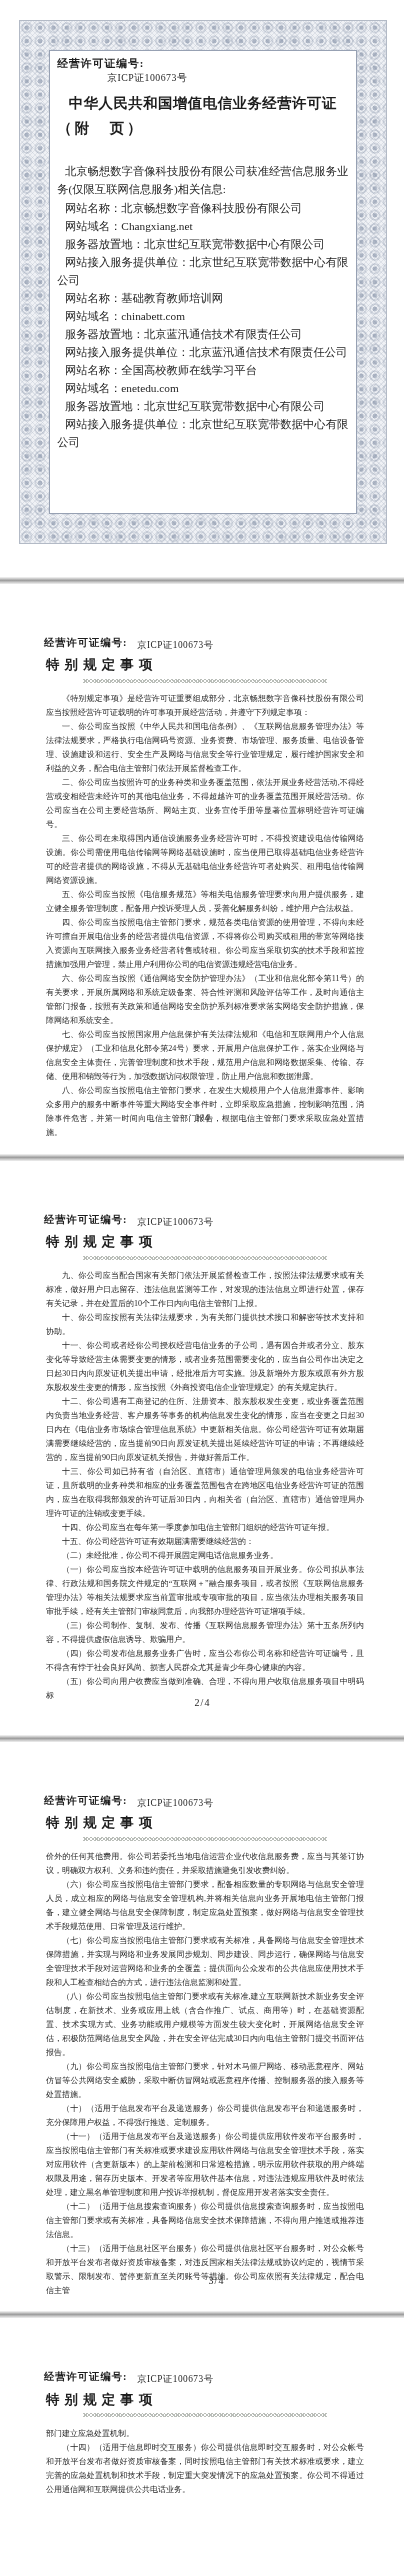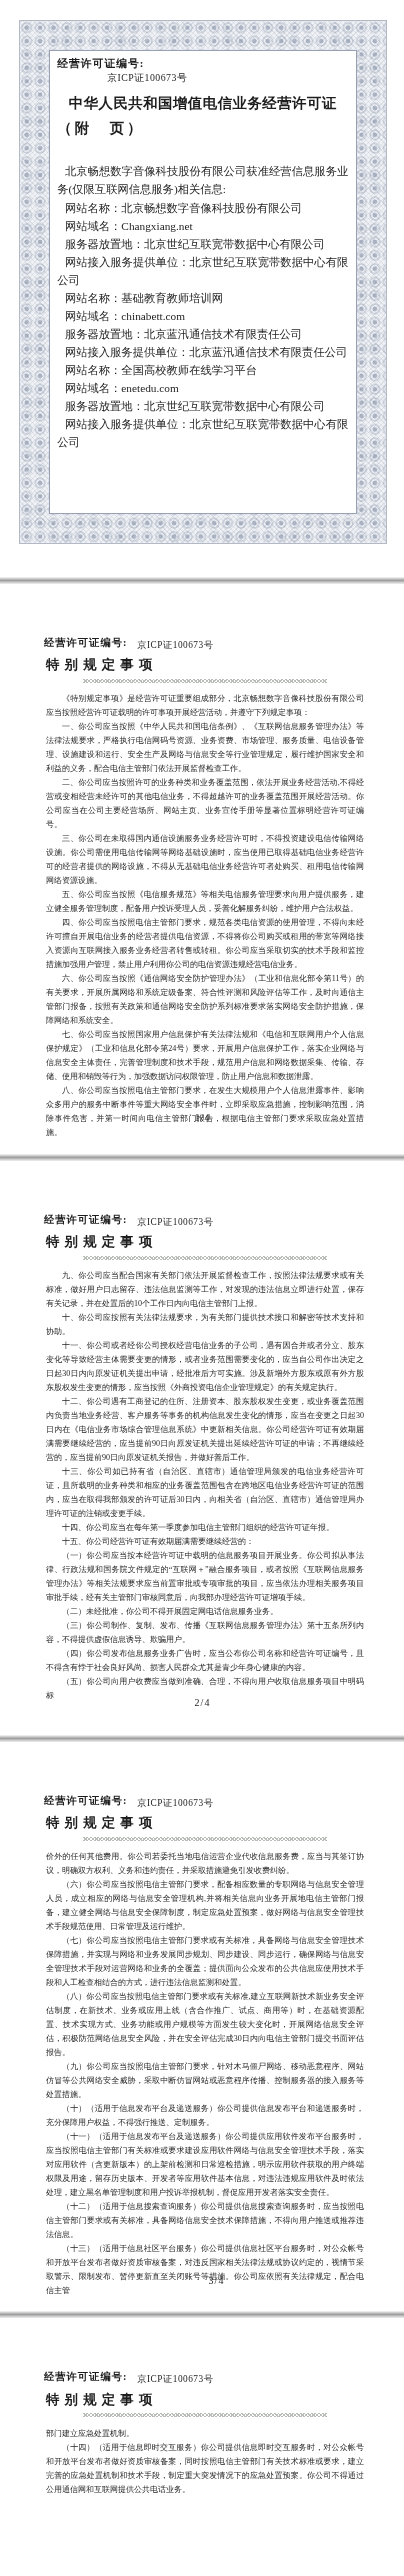--- a/index.html
+++ b/index.html
@@ -201,22 +201,22 @@
     <div class="prov-title">特别规定事项</div>
     <div class="zigzag"></div>
     <div class="prov-body">
       <p>九、你公司应当配合国家有关部门依法开展监督检查工作，按照法律法规要求或有关标准，做好用户日志留存、违法信息监测等工作，对发现的违法信息立即进行处置，保存有关记录，并在处置后的10个工作日内向电信主管部门上报。</p>
       <p>十、你公司应按照有关法律法规要求，为有关部门提供技术接口和解密等技术支持和协助。</p>
       <p>十一、你公司或者经你公司授权经营电信业务的子公司，遇有因合并或者分立、股东变化等导致经营主体需要变更的情形，或者业务范围需要变化的，应当自公司作出决定之日起30日内向原发证机关提出申请，经批准后方可实施。涉及新增外方股东或原有外方股东股权发生变更的情形，应当按照《外商投资电信企业管理规定》的有关规定执行。</p>
       <p>十二、你公司遇有工商登记的住所、注册资本、股东股权发生变更，或业务覆盖范围内负责当地业务经营、客户服务等事务的机构信息发生变化的情形，应当在变更之日起30日内在《电信业务市场综合管理信息系统》中更新相关信息。你公司经营许可证有效期届满需要继续经营的，应当提前90日向原发证机关提出延续经营许可证的申请；不再继续经营的，应当提前90日向原发证机关报告，并做好善后工作。</p>
       <p>十三、你公司如已持有省（自治区、直辖市）通信管理局颁发的电信业务经营许可证，且所载明的业务种类和相应的业务覆盖范围包含在跨地区电信业务经营许可证的范围内，应当在取得我部颁发的许可证后30日内，向相关省（自治区、直辖市）通信管理局办理许可证的注销或变更手续。</p>
       <p>十四、你公司应当在每年第一季度参加电信主管部门组织的经营许可证年报。</p>
       <p>十五、你公司经营许可证有效期届满需要继续经营的：</p>
+      <p>（二）未经批准，你公司不得开展固定网电话信息服务业务。</p>
       <p>（一）你公司应当按本经营许可证中载明的信息服务项目开展业务。你公司拟从事法律、行政法规和国务院文件规定的“互联网＋”融合服务项目，或者按照《互联网信息服务管理办法》等相关法规要求应当前置审批或专项审批的项目，应当依法办理相关服务项目审批手续，经有关主管部门审核同意后，向我部办理经营许可证增项手续。</p>
-      <p>（二）未经批准，你公司不得开展固定网电话信息服务业务。</p>
       <p>（三）你公司制作、复制、发布、传播《互联网信息服务管理办法》第十五条所列内容，不得提供虚假信息诱导、欺骗用户。</p>
       <p>（四）你公司发布信息服务业务广告时，应当公布你公司名称和经营许可证编号，且不得含有悖于社会良好风尚、损害人民群众尤其是青少年身心健康的内容。</p>
       <p>（五）你公司向用户收费应当做到准确、合理，不得向用户收取信息服务项目中明码标</p>
     </div>
     <div class="page-num">2/4</div>
   </div>
 
   <div class="divider"></div>
 
   <div class="prov p4">

